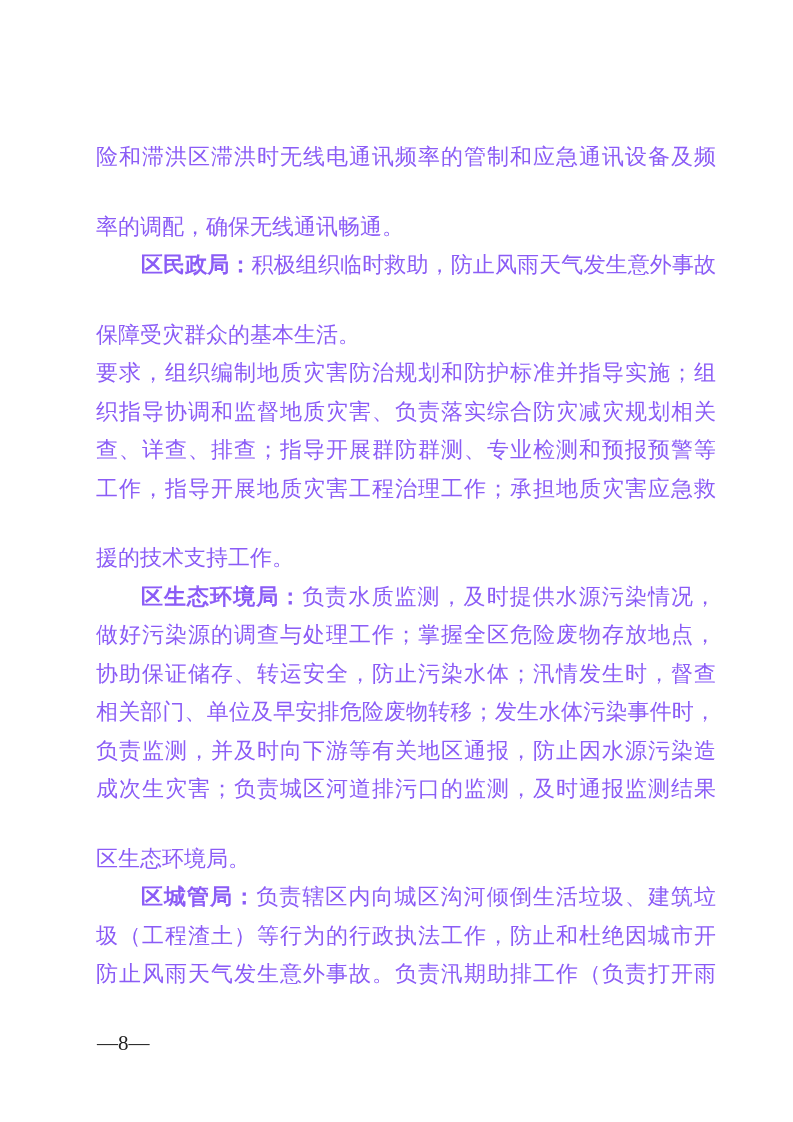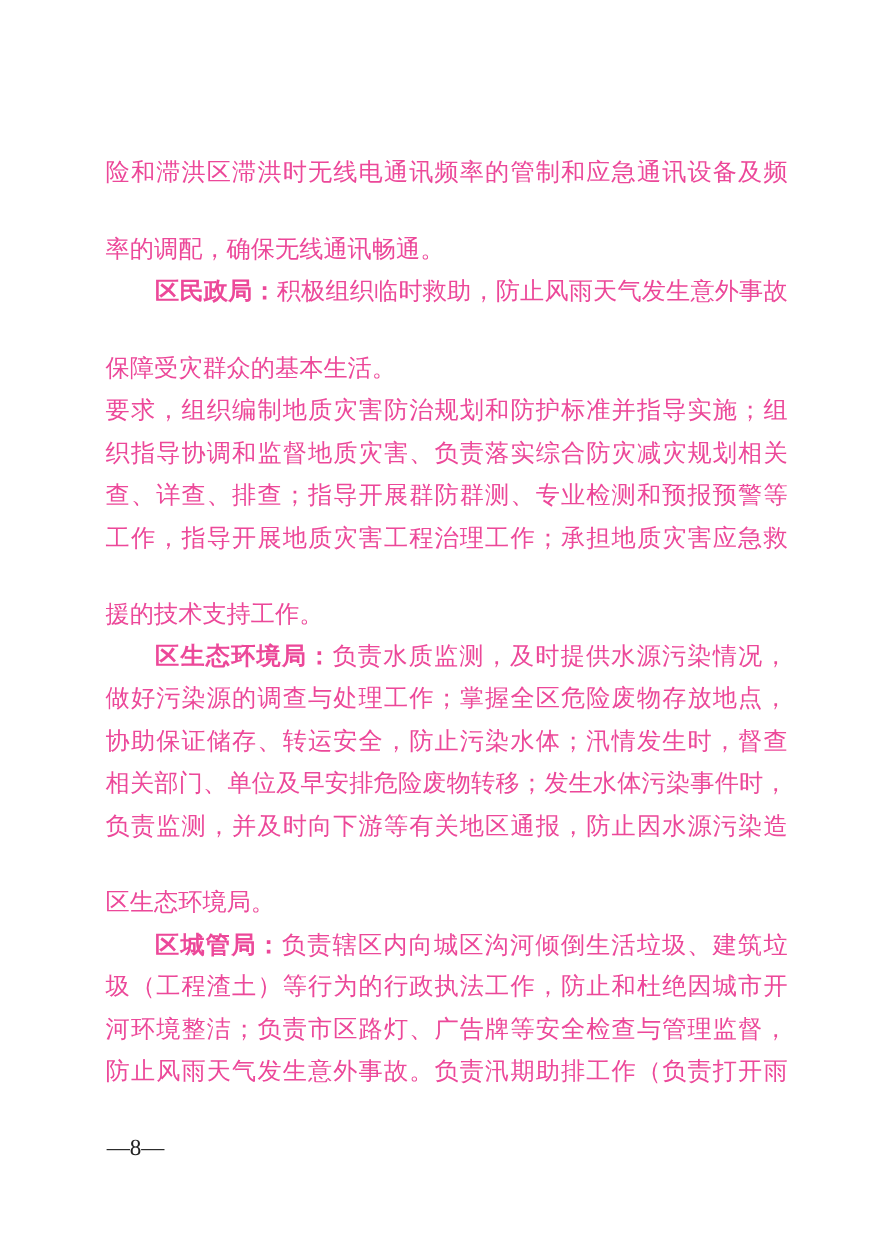--- a/index.html
+++ b/index.html
@@ -25,21 +25,21 @@
     left: 96px;
     top: 138px;
     width: 620px;
   }
   .line {
     font-size: 22px;
     line-height: 38.5px;
     text-align: justify;
     text-align-last: justify;
     letter-spacing: 0;
-    color: #ec4899;
+    color: #8b5cf6;
   }
   .line.indent {
     text-indent: 45px;
   }
   .line.end {
     text-align-last: left;
     margin-top: 31px;
   }
   .hdr {
     font-weight: 700;
@@ -72,24 +72,24 @@
     <div class="line">织指导协调和监督地质灾害、负责落实综合防灾减灾规划相关</div>
     <div class="line">查、详查、排查；指导开展群防群测、专业检测和预报预警等</div>
     <div class="line">工作，指导开展地质灾害工程治理工作；承担地质灾害应急救</div>
     <div class="line end">援的技术支持工作。</div>
 
     <div class="line indent"><span class="hdr">区生态环境局：</span><span>负责水质监测，及时提供水源污染情况，</span></div>
     <div class="line">做好污染源的调查与处理工作；掌握全区危险废物存放地点，</div>
     <div class="line">协助保证储存、转运安全，防止污染水体；汛情发生时，督查</div>
     <div class="line">相关部门、单位及早安排危险废物转移；发生水体污染事件时，</div>
     <div class="line">负责监测，并及时向下游等有关地区通报，防止因水源污染造</div>
+    <div class="line">成次生灾害；负责城区河道排污口的监测，及时通报监测结果</div>
     <div class="line end">区生态环境局。</div>
 
     <div class="line indent"><span class="hdr">区城管局：</span><span>负责辖区内向城区沟河倾倒生活垃圾、建筑垃</span></div>
     <div class="line">圾（工程渣土）等行为的行政执法工作，防止和杜绝因城市开</div>
-    <div class="line">河环境整洁；负责市区路灯、广告牌等安全检查与管理监督，</div>
     <div class="line">防止风雨天气发生意外事故。负责汛期助排工作（负责打开雨</div>
 
   </div>
 
   <div class="page-num">—8—</div>
 
 </div>
 
 </body></html>

